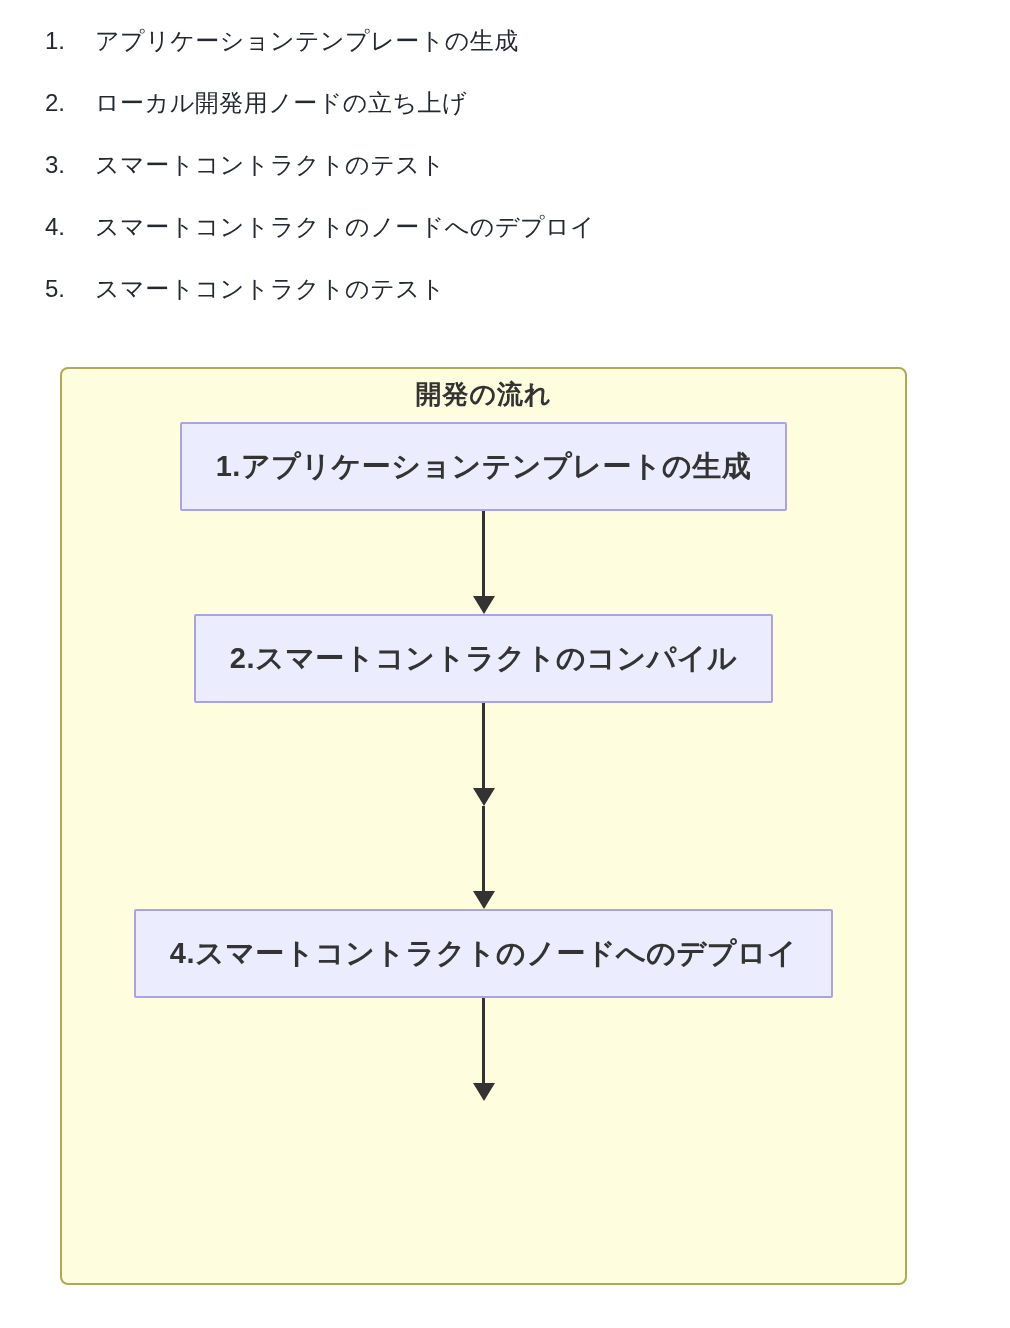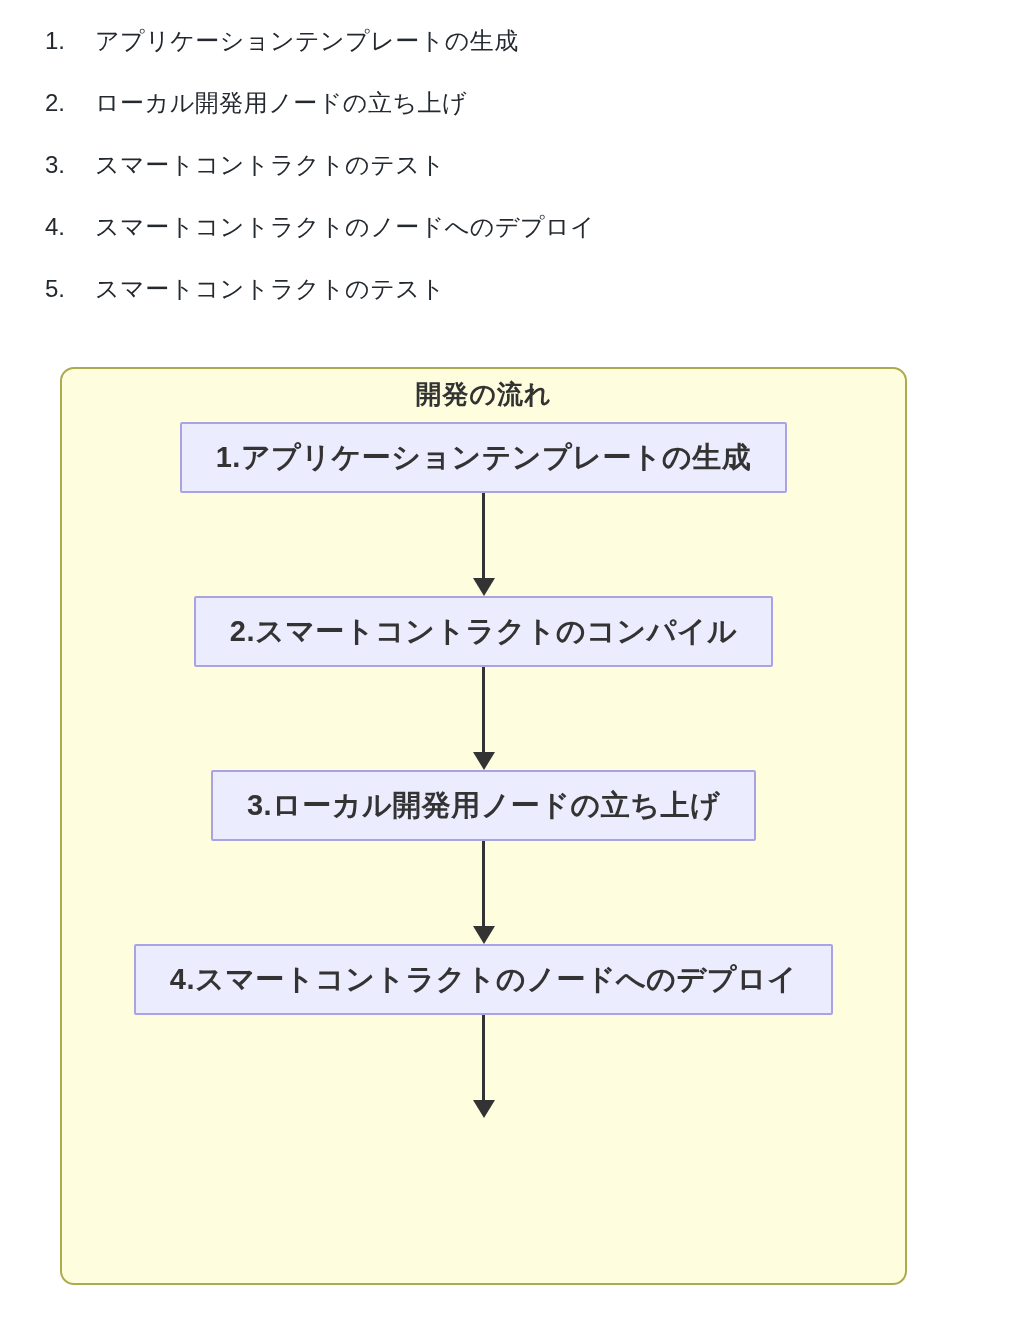--- a/index.html
+++ b/index.html
@@ -45,39 +45,39 @@
   
   .diagram {
     position: absolute;
     left: 60px;
     top: 367px;
     width: 847px;
     height: 918px;
     box-sizing: border-box;
     background: var(--container-fill, #fefede);
     border: 2px solid var(--container-border, #abab4f);
-    border-radius: 14px;
+    border-radius: 8px;
   }
   .diagram-title {
     margin-top: 8px;
     text-align: center;
     font-size: 26px;
     font-weight: 700;
     color: var(--diagram-text, #333333);
     letter-spacing: 1px;
   }
   .flow {
     display: flex;
     flex-direction: column;
     align-items: center;
     margin-top: 10px;
   }
   .flow-node {
     box-sizing: border-box;
-    height: 71px;
+    height: 89px;
     display: flex;
     align-items: center;
     justify-content: center;
     padding: 0 34px;
     background: var(--node-fill, #ececff);
     border: 2.5px solid var(--node-border, #a9a3e3);
     border-radius: 2px;
     font-size: 29px;
     font-weight: 600;
     color: var(--diagram-text, #333333);
@@ -138,21 +138,20 @@
         <div class="flow-node">1.アプリケーションテンプレートの生成</div>
         <div class="flow-arrow">
           <div class="arrow-line"></div>
           <div class="arrow-head"></div>
         </div>
         <div class="flow-node">2.スマートコントラクトのコンパイル</div>
         <div class="flow-arrow">
           <div class="arrow-line"></div>
           <div class="arrow-head"></div>
         </div>
-        <div class="flow-node">3.ローカル開発用ノードの立ち上げ</div>
         <div class="flow-arrow">
           <div class="arrow-line"></div>
           <div class="arrow-head"></div>
         </div>
         <div class="flow-node">4.スマートコントラクトのノードへのデプロイ</div>
         <div class="flow-arrow">
           <div class="arrow-line"></div>
           <div class="arrow-head"></div>
         </div>
       </div>

